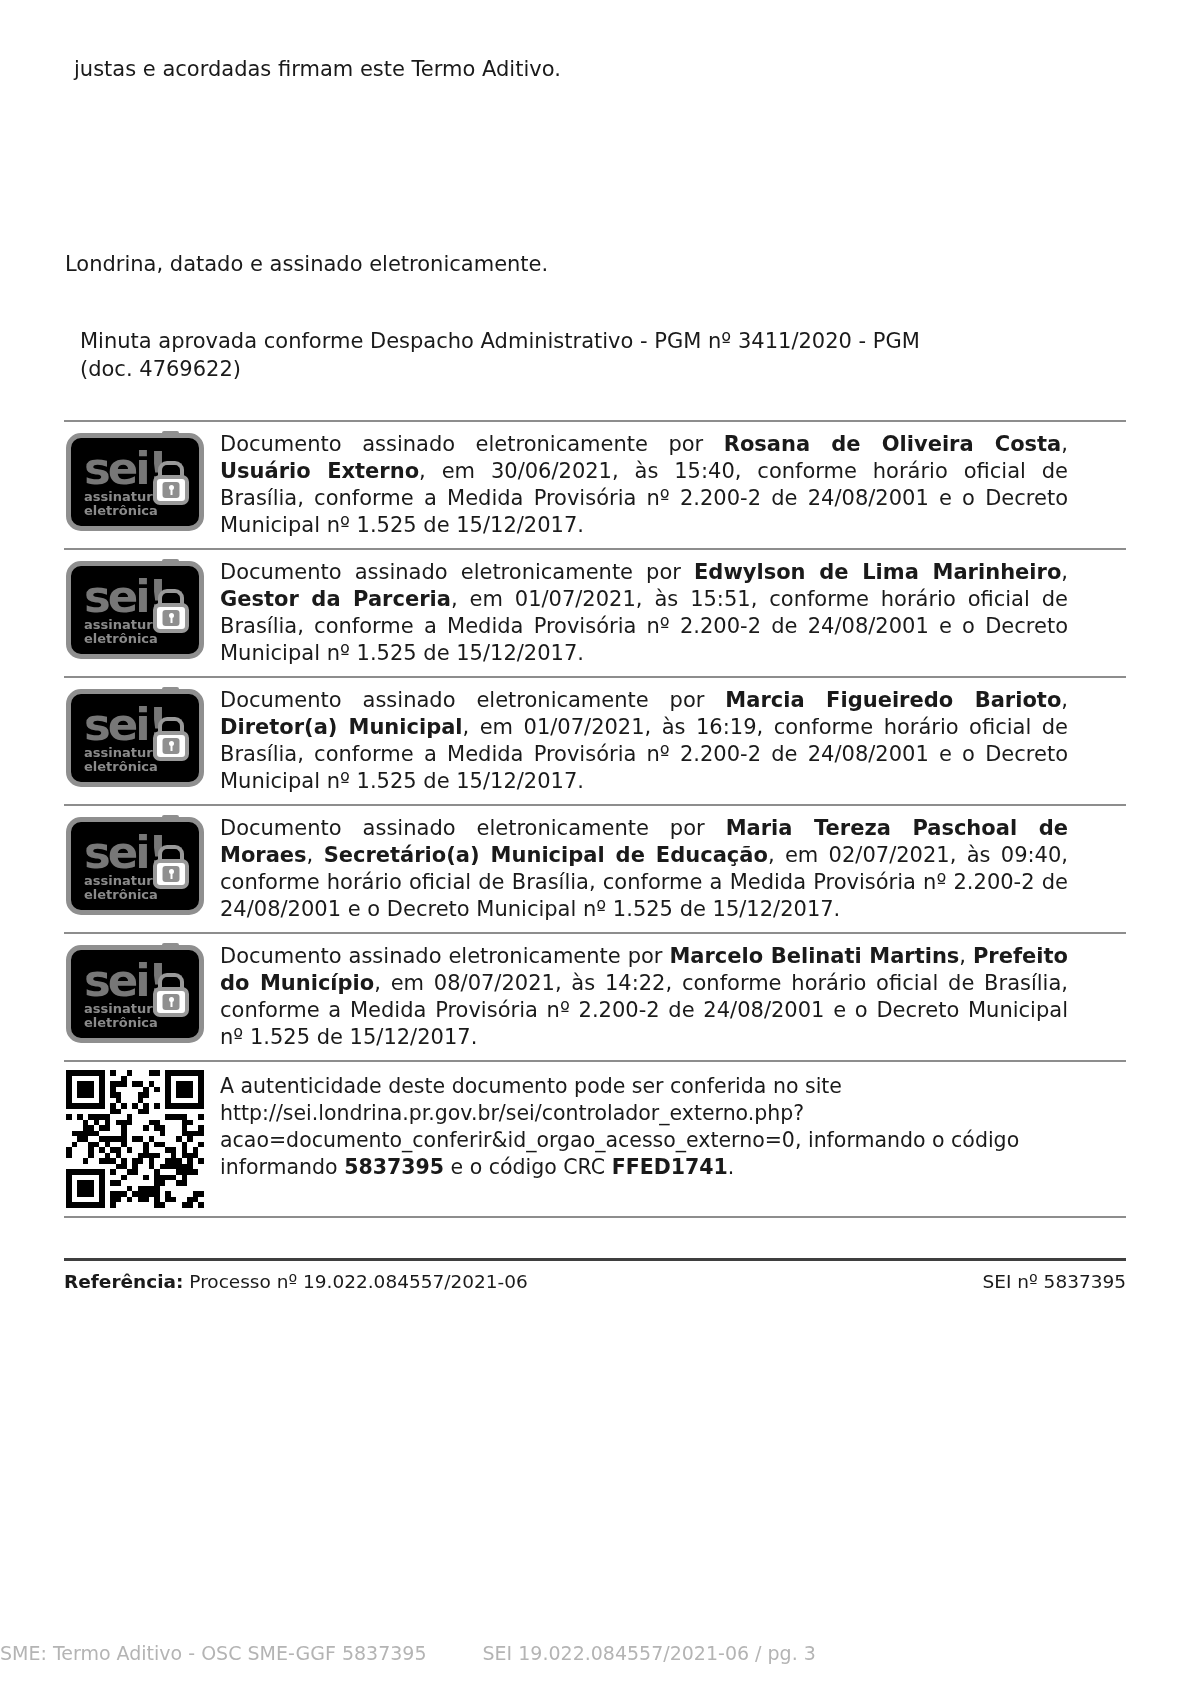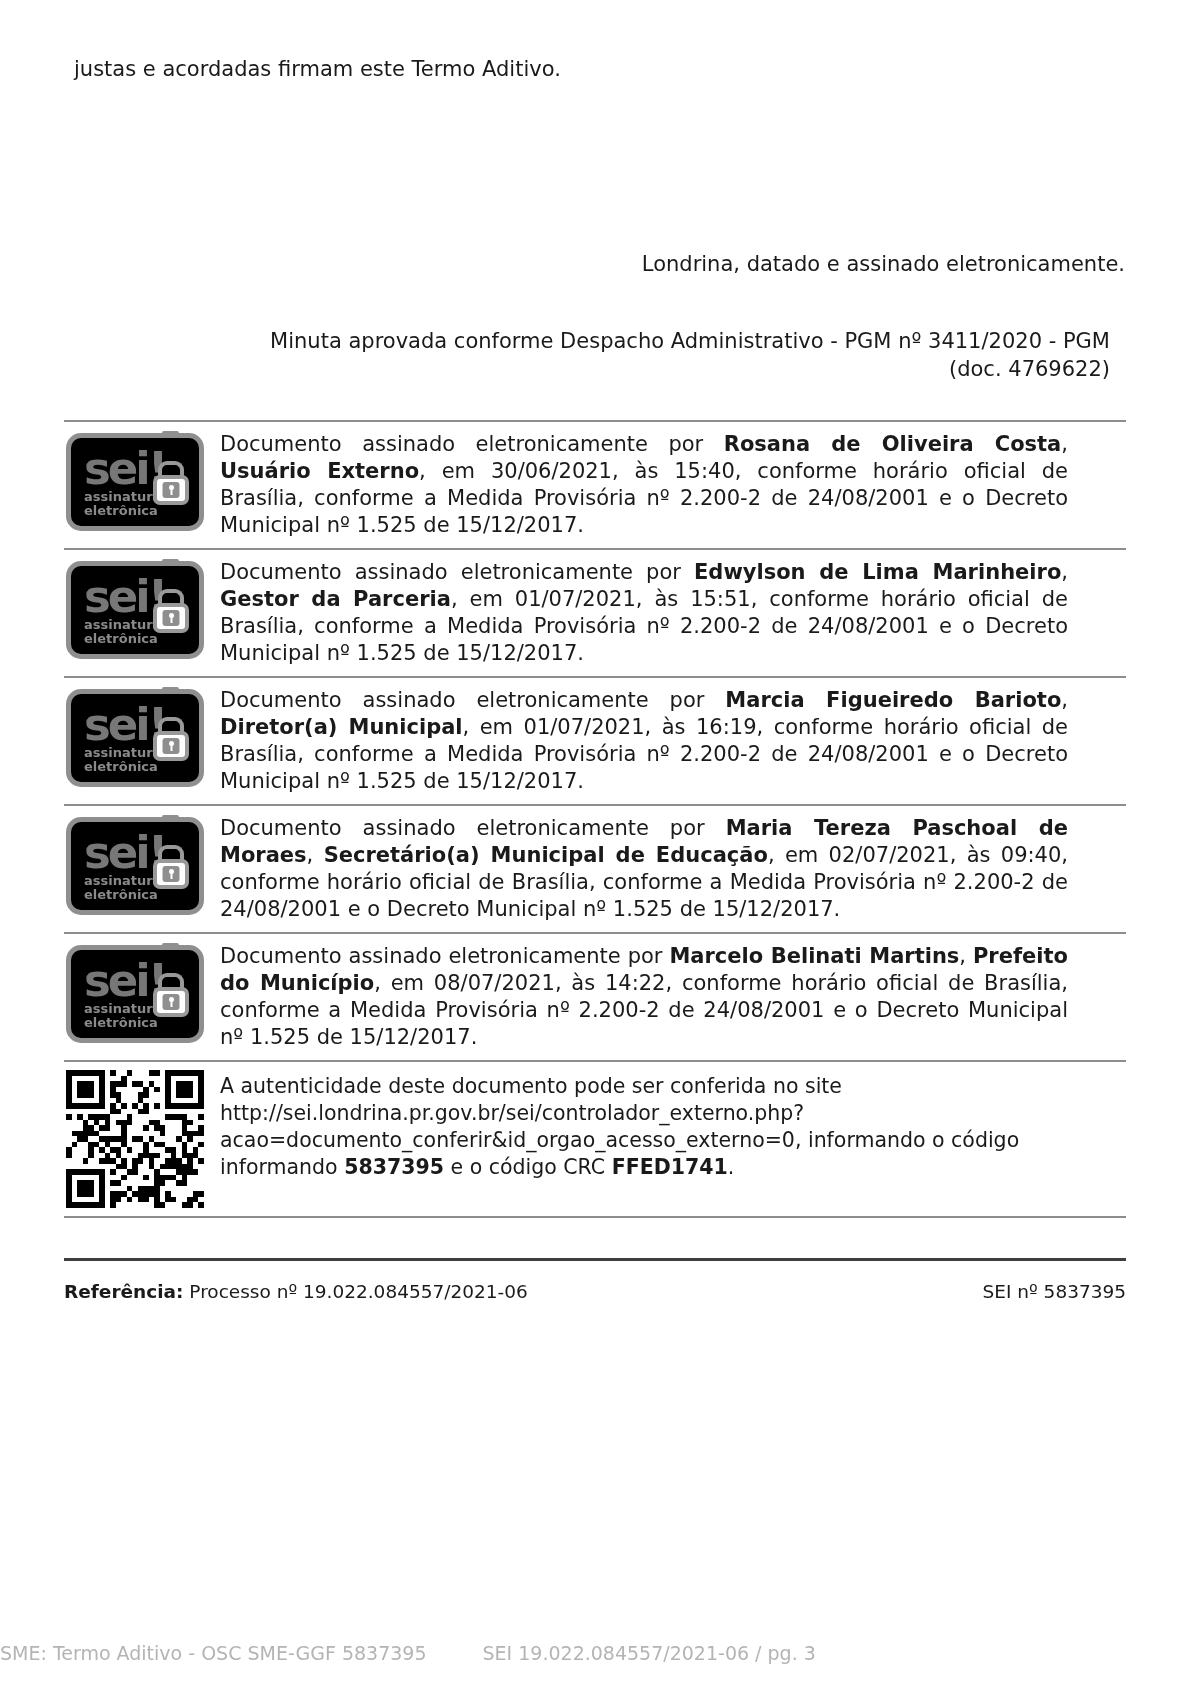--- a/index.html
+++ b/index.html
@@ -14,21 +14,21 @@
   html,body{margin:0;padding:0;}
   body{
     width:1190px;height:1684px;position:relative;background:#ffffff;
     font-family:"DejaVu Sans","Liberation Sans",sans-serif;
     color:var(--text);
     -webkit-font-smoothing:antialiased;
   }
   .page{position:relative;width:100%;height:100%;overflow:hidden;border-radius:23px;}
 
   .intro{margin:55px 65px 0 74px;font-size:21px;line-height:28px;}
-  .center{text-align:right;}
+  .center{text-align:left;}
   .place{margin:167px 65px 0;font-size:21px;line-height:28px;}
   .minuta{margin:49px 80px 0;font-size:21px;line-height:28px;}
   .emitido{margin:14px 80px 0;font-size:21px;line-height:28px;}
 
   .sig-table{margin:37px 64px 0;border-top:2px solid var(--separator);}
   .sig-row{
     display:flex;gap:16px;align-items:flex-start;
     padding:9px 2px;border-bottom:2px solid var(--separator);
   }
   .sig-text{
@@ -76,21 +76,21 @@
 
   
   .qr-row{padding:8px 2px;}
   .qr{width:138px;height:138px;flex:0 0 auto;}
   .qr svg{width:100%;height:100%;shape-rendering:crispEdges;}
   .ver-text{margin:0;flex:1;font-size:20.5px;line-height:27px;padding-top:3px;}
 
   .ref-rule{margin:40px 64px 0;border-top:3px solid var(--rule-dark);}
   .ref-row{
     display:flex;justify-content:space-between;align-items:flex-start;
-    margin:19px 64px 0;font-size:18.5px;line-height:24px;gap:36px;
+    margin:9px 64px 0;font-size:18.5px;line-height:24px;gap:36px;
   }
   .footer{
     position:absolute;left:0;right:0;bottom:20px;
     display:flex;justify-content:flex-start;gap:56px;
     color:var(--footer-gray);font-size:19px;
   }
 </style>
 </head>
 <body>
 

